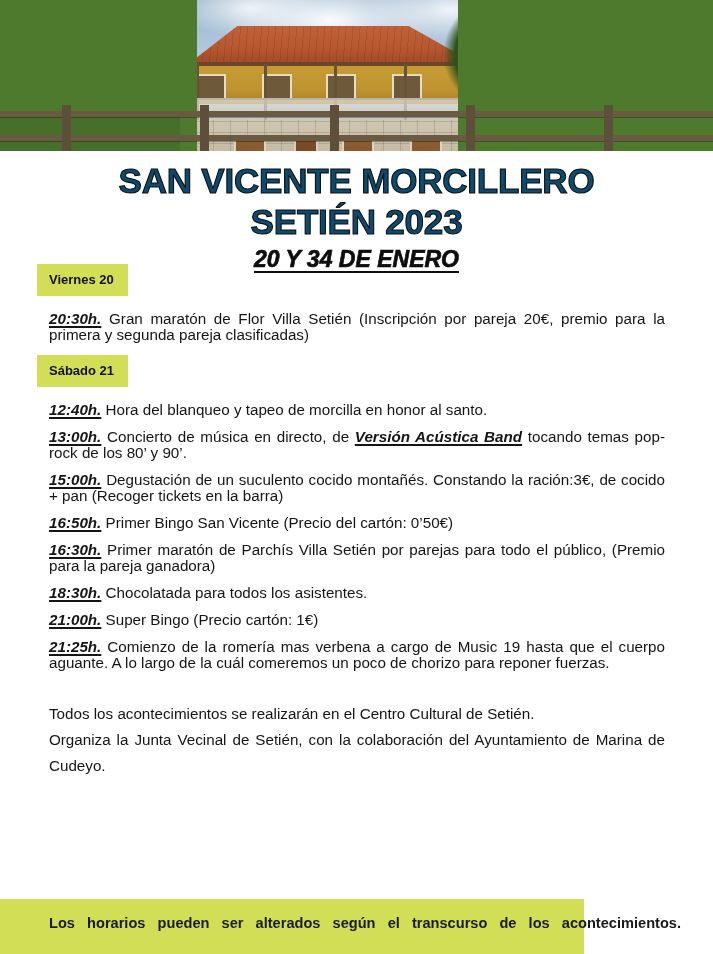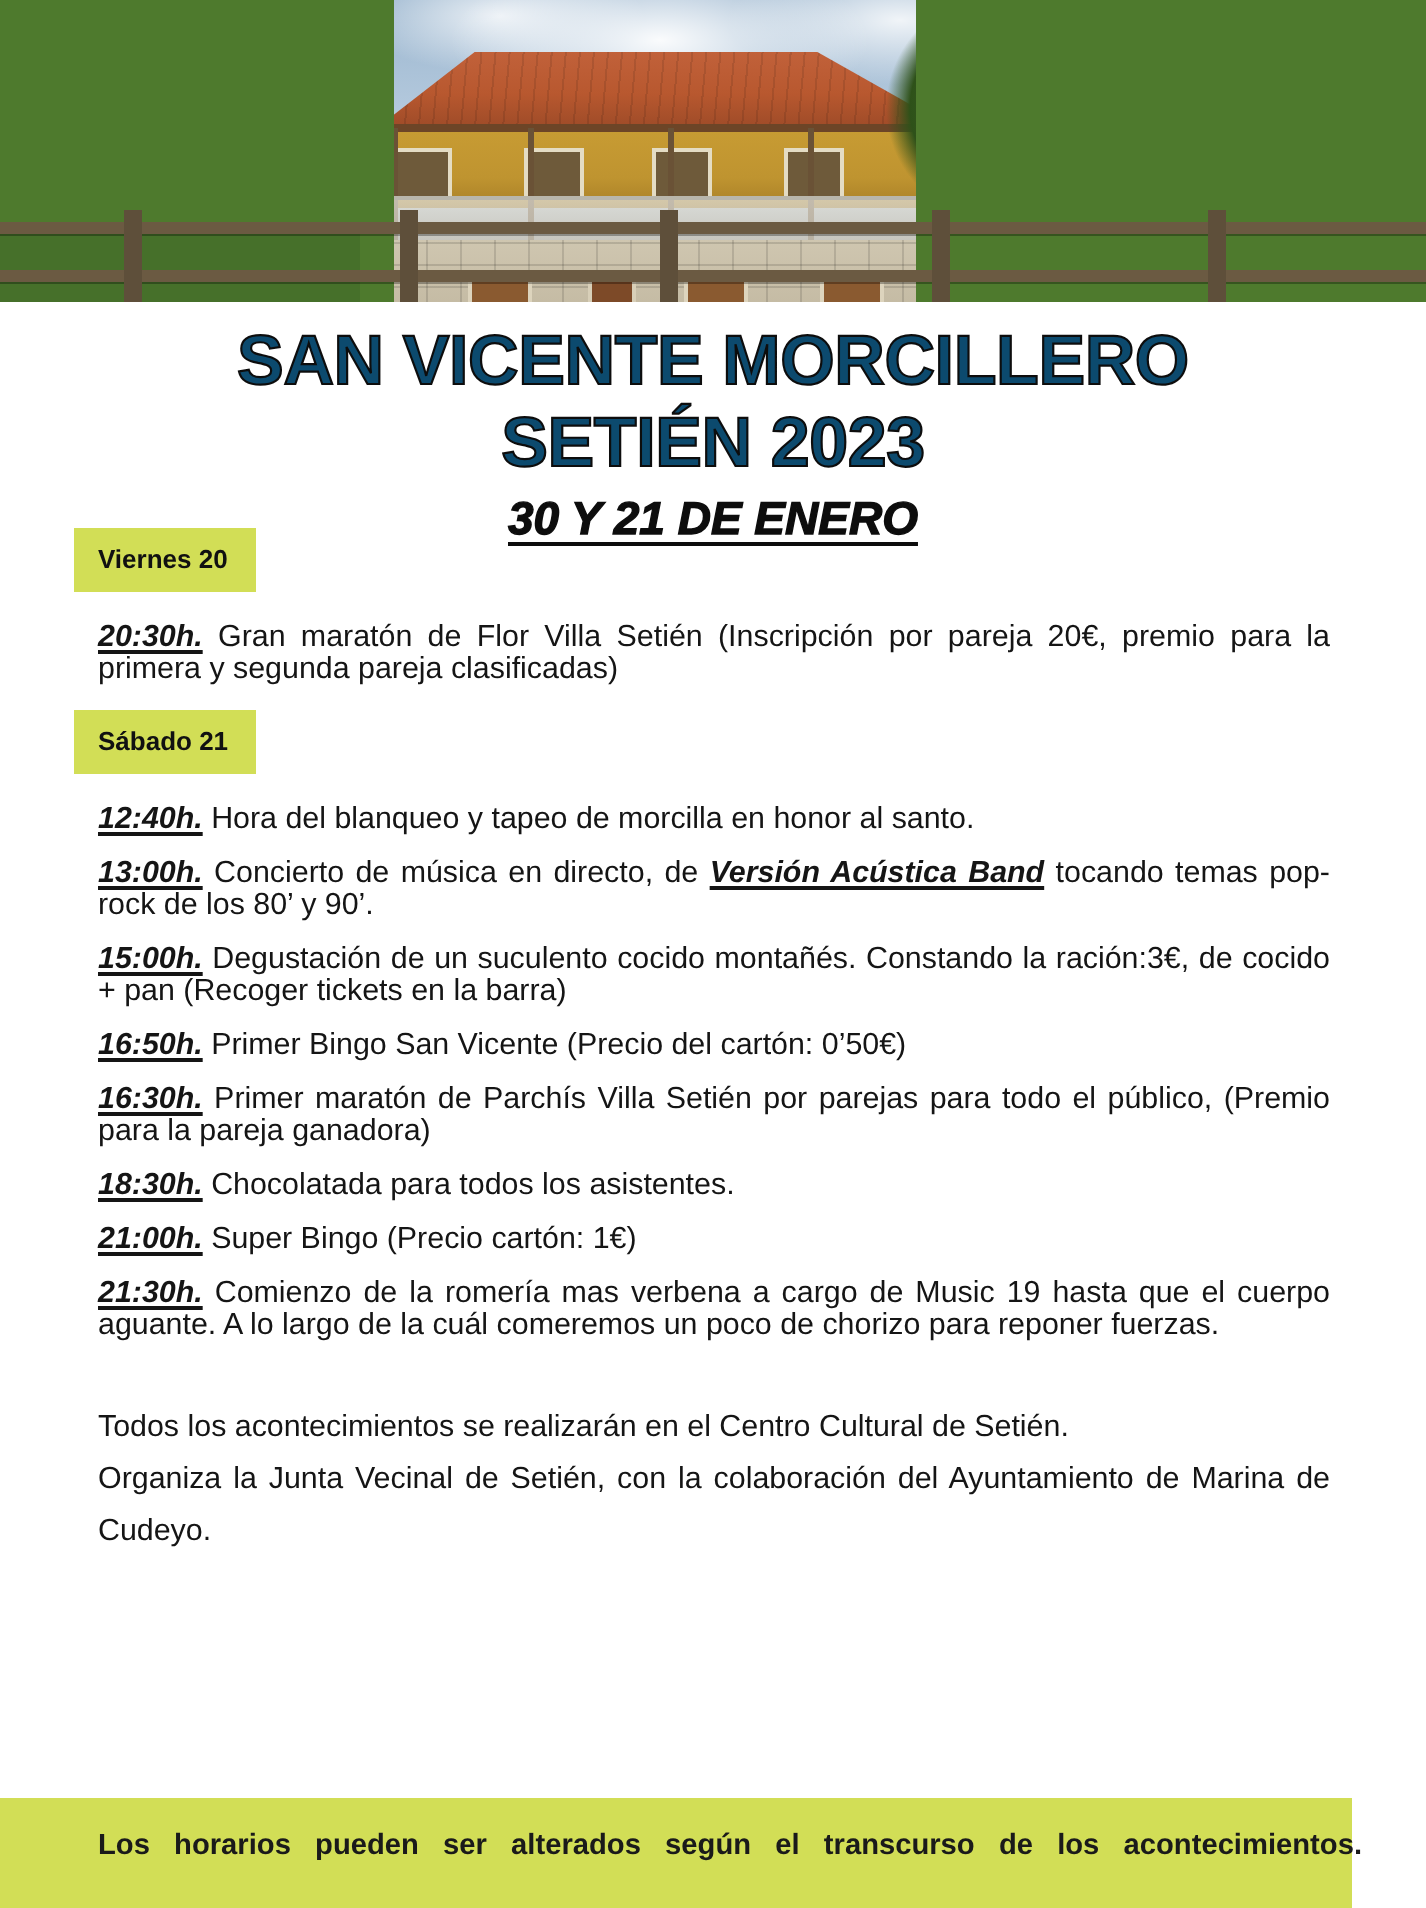--- a/index.html
+++ b/index.html
@@ -198,21 +198,21 @@
     line-height: 26px;
     color:#151515;
     text-align: justify;
     text-justify: inter-word;
   }
 
   
   .footer-bar {
     position:absolute;
     left:0; bottom:0;
-    width:676px; height:55px;
+    width:584px; height:55px;
     background:#d2de56;
   }
   .footer-text {
     position:absolute;
     left:49px; top:14px;
     width:632px;
     font-size: 14.6px;
     line-height: 20px;
     font-weight: bold;
     color:#1a1a1a;
@@ -266,21 +266,21 @@
     <div class="ph-stile" style="left:200px;"></div>
     <div class="ph-stile" style="left:330px;"></div>
     <div class="ph-stile" style="left:466px;"></div>
     <div class="ph-stile" style="left:604px;"></div>
   </div>
 </div>
 
 <div class="title-wrap">
   <div class="title-line">SAN VICENTE MORCILLERO</div>
   <div class="title-line">SETIÉN  2023</div>
-  <div class="subtitle">30 Y 21 DE ENERO</div>
+  <div class="subtitle">20 Y 34 DE ENERO</div>
 </div>
 
 <div class="content">
 
   
   <div class="day-badge">Viernes 20</div>
 
   <p class="entry">
     <span class="t">20:30h.</span><span> Gran maratón de Flor Villa Setién (Inscripción por pareja 20€, premio para la primera y segunda pareja clasificadas)</span>
   </p>
@@ -310,21 +310,21 @@
 
   <p class="entry">
     <span class="t">18:30h.</span><span> Chocolatada para todos los asistentes.</span>
   </p>
 
   <p class="entry">
     <span class="t">21:00h.</span><span> Super Bingo (Precio cartón: 1€)</span>
   </p>
 
   <p class="entry">
-    <span class="t">21:30h.</span><span> Comienzo de la romería mas verbena a cargo de Music 19 hasta que el cuerpo aguante. A lo largo de la cuál comeremos un poco de chorizo para reponer fuerzas.</span>
+    <span class="t">21:25h.</span><span> Comienzo de la romería mas verbena a cargo de Music 19 hasta que el cuerpo aguante. A lo largo de la cuál comeremos un poco de chorizo para reponer fuerzas.</span>
   </p>
 
   <div class="notes">
     <div class="note">Todos los acontecimientos se realizarán en el Centro Cultural de Setién.</div>
     <div class="note">Organiza la Junta Vecinal de Setién, con la colaboración del Ayuntamiento  de Marina de Cudeyo.</div>
   </div>
 </div>
 
 <div class="footer-bar">
   <div class="footer-text">Los horarios pueden ser alterados según el transcurso de los acontecimientos.</div>

